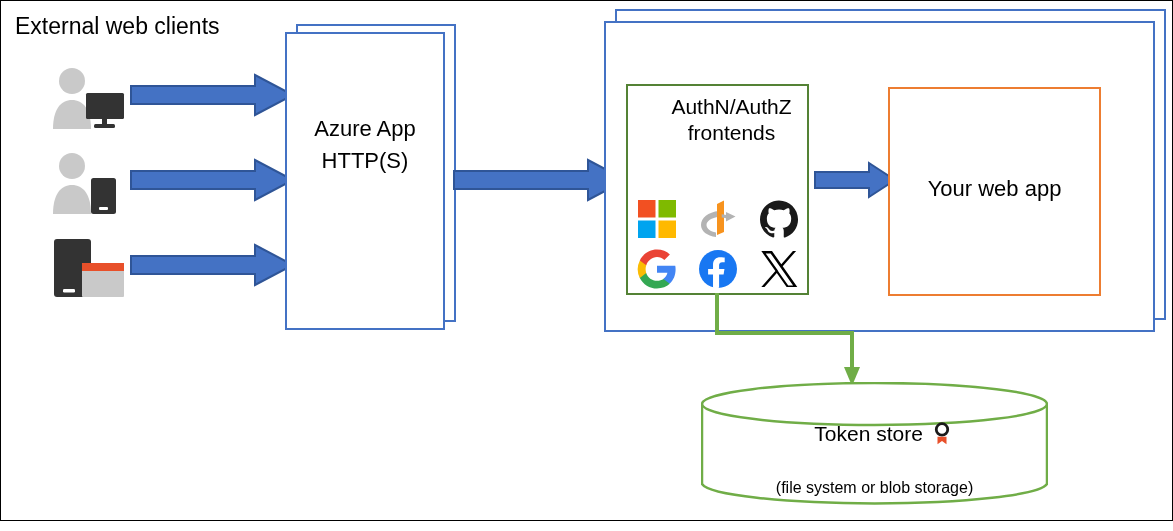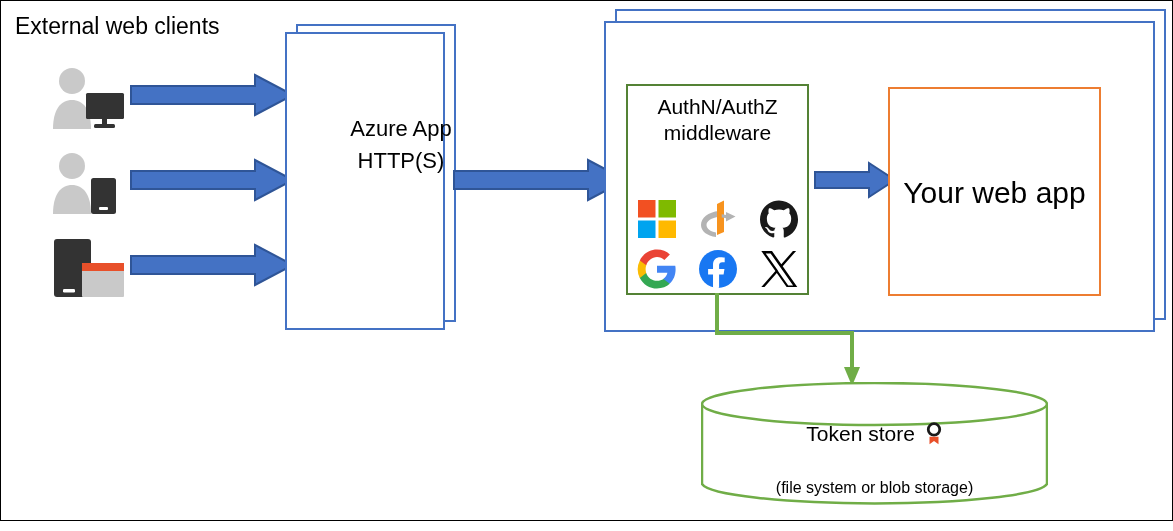--- a/index.html
+++ b/index.html
@@ -49,41 +49,41 @@
   }
 
   #frontend-back { left: 295px; top: 23px;  width: 160px; height: 298px; }
   #frontend-front{ left: 284px; top: 31px;  width: 160px; height: 298px; }
   #frontend-label{
     left: 284px; top: 112px; width: 160px;
     text-align: center;
     font-size: 22px;
     line-height: 32px;
     color: #000;
-    padding-left: 36px;
   }
 
   #vm-back  { left: 614px; top: 8px;  width: 551px; height: 311px; }
   #vm-front { left: 603px; top: 20px; width: 551px; height: 311px; }
 
   
   #middleware-box {
     left: 625px; top: 83px;
     width: 183px; height: 211px;
     border: 2px solid #548235;
     background: #ffffff;
     box-sizing: border-box;
   }
   #middleware-title {
     left: 625px; top: 93px;
     width: 183px;
     text-align: center;
     font-size: 21px;
     line-height: 26px;
     color: #000;
+    padding-left: 14px;
   }
   #middleware-sub {
     left: 625px; top: 162px;
     width: 183px;
     text-align: center;
     font-size: 15px;
     color: #000;
   }
   .logo-row {
     display: flex;
@@ -100,33 +100,34 @@
     left: 887px; top: 86px;
     width: 213px; height: 209px;
     border: 2px solid #ed7d31;
     background: #ffffff;
     box-sizing: border-box;
   }
   #webapp-label {
     left: 887px; top: 175px;
     width: 213px;
     text-align: center;
-    font-size: 30px;
+    font-size: 22px;
     color: #000;
   }
 
   
   #cylinder { left: 700px; top: 381px; width: 347px; height: 124px; }
   #token-label {
     left: 700px; top: 421px;
     width: 347px;
     text-align: center;
     font-size: 21px;
     color: #000;
     white-space: nowrap;
+    padding-left: 8px;
   }
   #token-label .badge-icon { vertical-align: -4px; margin-left: 4px; }
   #token-sub {
     left: 700px; top: 478px;
     width: 347px;
     text-align: center;
     font-size: 16px;
     color: #000;
   }
 
@@ -200,21 +201,21 @@
   <svg class="abs arrow-svg" id="arrow-mid" viewBox="0 0 172 40">
     <path d="M0 11 L134 11 L134 0 L172 20 L134 40 L134 29 L0 29 Z" fill="#4472c4" stroke="#2f5597" stroke-width="2"></path>
   </svg>
 
   <div class="abs box-back" id="vm-back"></div>
   <div class="abs box-front" id="vm-front"></div>
 
   <div class="abs" id="middleware-box"></div>
   <div class="abs" id="middleware-title">
     <div>AuthN/AuthZ</div>
-    <div>middleware</div>
+    <div>frontends</div>
   </div>
 
   <div class="abs logo-row" id="logo-row-1">
     <span class="logo">
       <svg viewBox="0 0 40 40" width="40" height="40">
         <rect x="1" y="1" width="17.5" height="17.5" fill="#f25022"></rect>
         <rect x="21.5" y="1" width="17.5" height="17.5" fill="#7fba00"></rect>
         <rect x="1" y="21.5" width="17.5" height="17.5" fill="#00a4ef"></rect>
         <rect x="21.5" y="21.5" width="17.5" height="17.5" fill="#ffb900"></rect>
       </svg>

